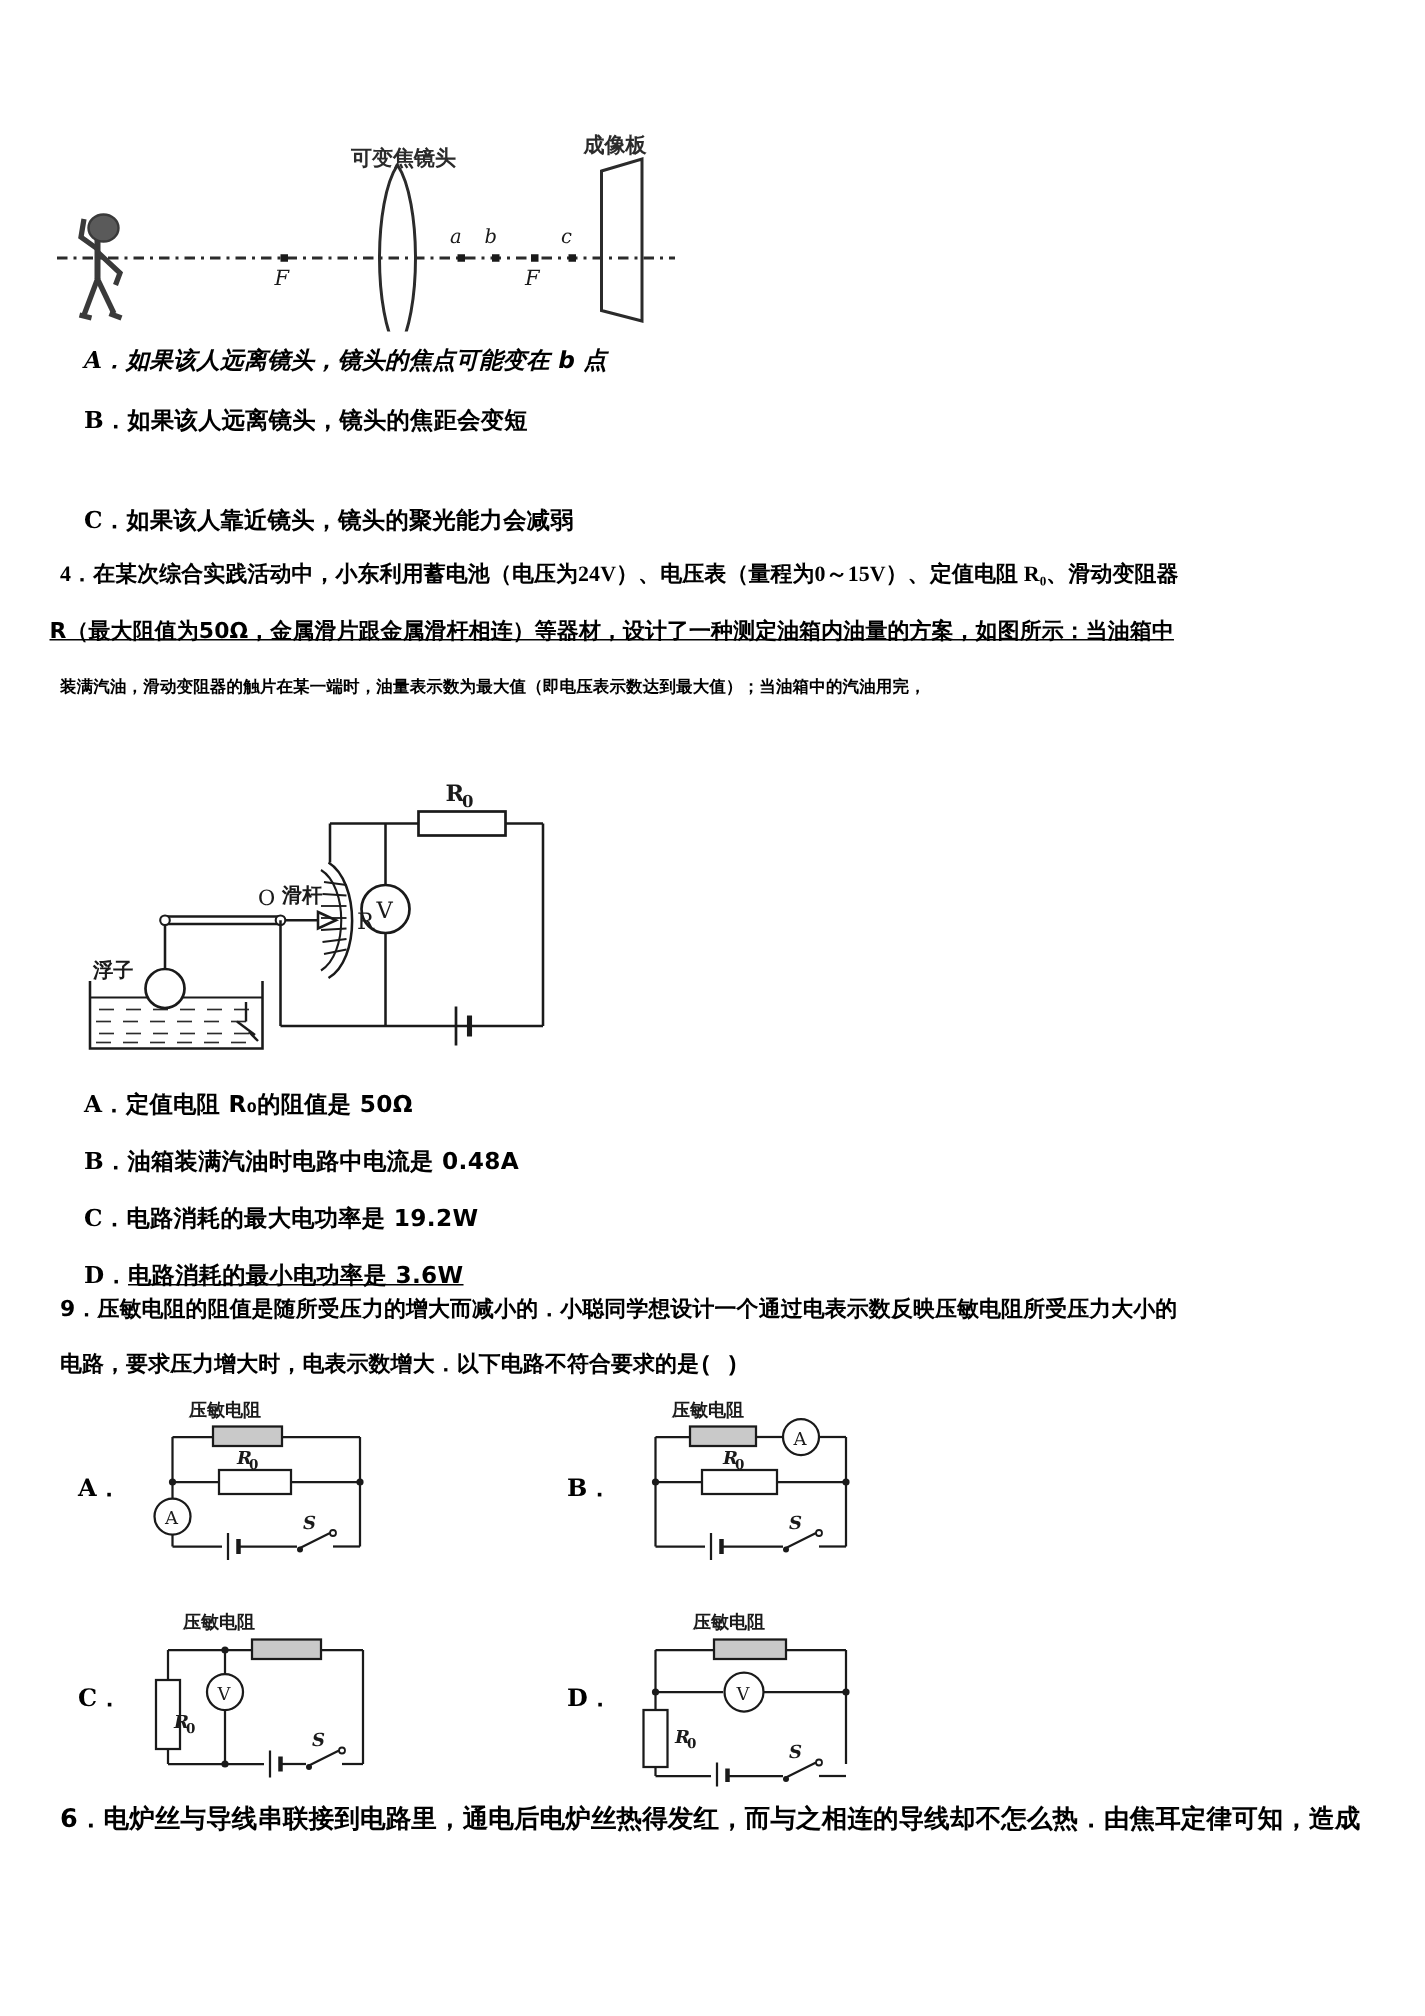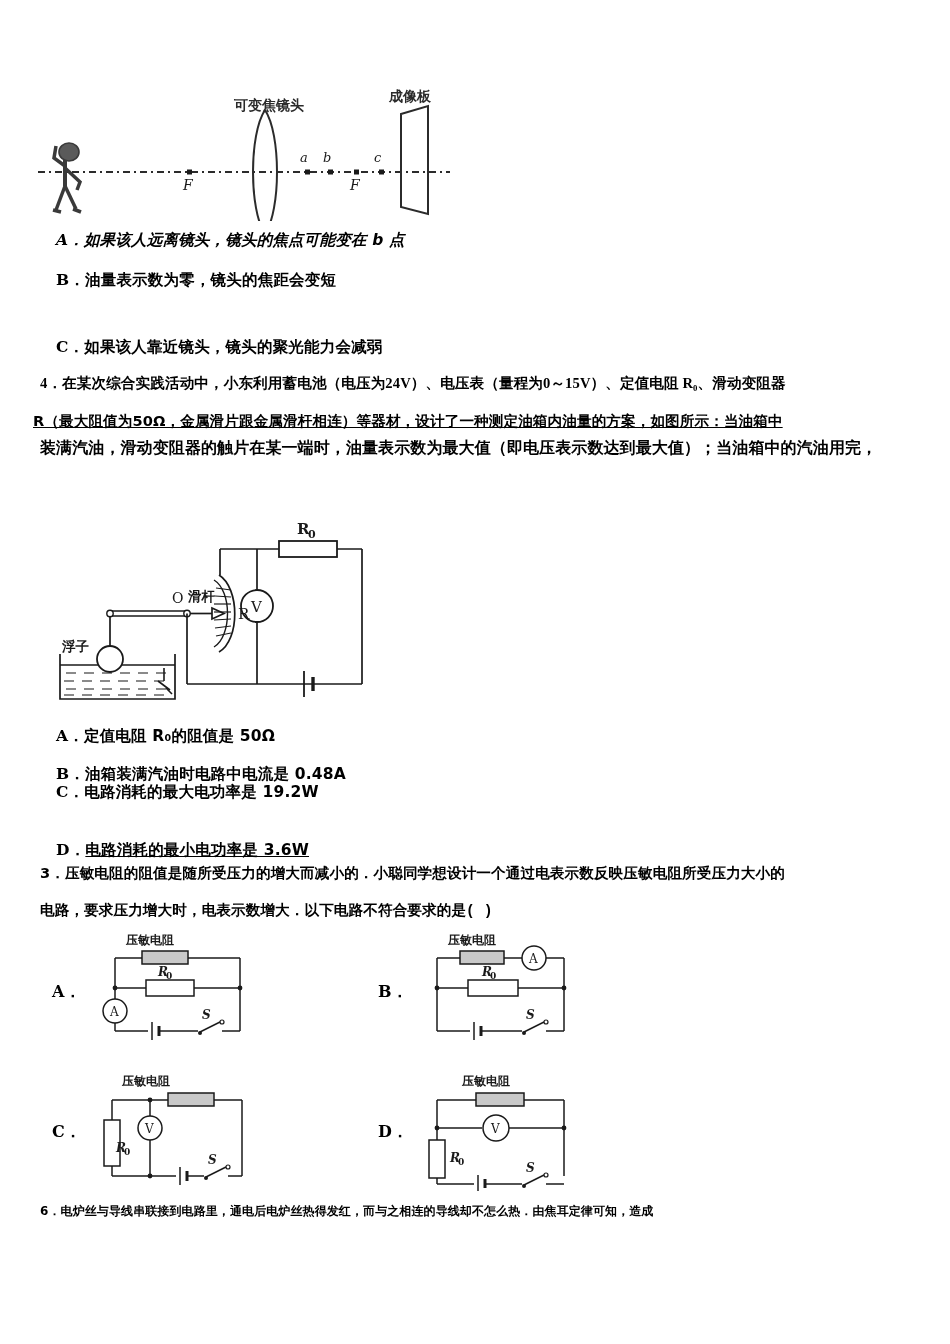--- a/index.html
+++ b/index.html
@@ -97,29 +97,29 @@
 
       <path d="M367,28 L394,20 L394,128 L367,121 Z" fill="none" stroke="#2b2b2b" stroke-width="2"></path>
       <text x="355" y="15" class="cjk-lbl" font-size="14" fill="#2b2b2b">成像板</text>
     </svg>
   </div>
 
   <div class="abs opt-line" style="left:56px; top:232px;font-style:italic;">
     <span class="opt-letter">A</span><span class="opt-letter">．</span><span>如果该人远离镜头，镜头的焦点可能变在 b 点</span>
   </div>
   <div class="abs opt-line" style="left:56px; top:272px;">
-    <span class="opt-letter">B</span><span class="opt-letter">．</span><span>油量表示数为零，镜头的焦距会变短</span>
+    <span class="opt-letter">B</span><span class="opt-letter">．</span><span>如果该人远离镜头，镜头的焦距会变短</span>
   </div>
   <div class="abs opt-line" style="left:56px; top:311px;margin-top:28px;">
     <span class="opt-letter">C</span><span class="opt-letter">．</span><span>如果该人靠近镜头，镜头的聚光能力会减弱</span>
   </div>
 
   <div class="abs q-para" style="left:40px; top:376px; font-size:14.6px;font-family:Liberation Serif, serif;">4．在某次综合实践活动中，小东利用蓄电池（电压为24V）、电压表（量程为0～15V）、定值电阻 R₀、滑动变阻器</div>
   <div class="abs q-para" style="left:33px; top:414px; font-size:14.6px;text-decoration:underline;">R（最大阻值为50Ω，金属滑片跟金属滑杆相连）等器材，设计了一种测定油箱内油量的方案，如图所示：当油箱中</div>
-  <div class="abs q-para" style="left:40px; top:440px; font-size:16px;">装满汽油，滑动变阻器的触片在某一端时，油量表示数为最大值（即电压表示数达到最大值）；当油箱中的汽油用完，</div>
+  <div class="abs q-para" style="left:40px; top:452px; font-size:11px;">装满汽油，滑动变阻器的触片在某一端时，油量表示数为最大值（即电压表示数达到最大值）；当油箱中的汽油用完，</div>
 
   <div class="fig" style="left:42px; top:518px;">
     <svg width="370" height="200" viewBox="0 0 370 200">
       <g stroke="#1a1a1a" stroke-width="1.7" fill="none">
 
         <path d="M18,136 L18,181 L133,181 L133,136"></path>
 
         <line x1="18" y1="147" x2="133" y2="147" stroke-width="1.4"></line>
 
         <g stroke="#2b2b2b" stroke-width="1.1">
@@ -208,28 +208,28 @@
       <text x="209" y="94" font-family="DejaVu Serif, Liberation Serif, serif" font-size="15" fill="#1a1a1a">V</text>
     </svg>
   </div>
 
   <div class="abs opt-line" style="left:56px; top:728px;">
     <span class="opt-letter">A</span><span class="opt-letter">．</span><span>定值电阻 R₀的阻值是 50Ω</span>
   </div>
   <div class="abs opt-line" style="left:56px; top:766px;">
     <span class="opt-letter">B</span><span class="opt-letter">．</span><span>油箱装满汽油时电路中电流是 0.48A</span>
   </div>
-  <div class="abs opt-line" style="left:56px; top:784px;">
+  <div class="abs opt-line" style="left:56px; top:804px;">
     <span class="opt-letter">C</span><span class="opt-letter">．</span><span>电路消耗的最大电功率是 19.2W</span>
   </div>
   <div class="abs opt-line" style="left:56px; top:842px;text-decoration:underline;">
     <span class="opt-letter">D</span><span class="opt-letter">．</span><span>电路消耗的最小电功率是 3.6W</span>
   </div>
 
-  <div class="abs q-para" style="left:40px; top:866px; font-size:14.6px;">3．压敏电阻的阻值是随所受压力的增大而减小的．小聪同学想设计一个通过电表示数反映压敏电阻所受压力大小的</div>
+  <div class="abs q-para" style="left:40px; top:866px; font-size:14.6px;">9．压敏电阻的阻值是随所受压力的增大而减小的．小聪同学想设计一个通过电表示数反映压敏电阻所受压力大小的</div>
   <div class="abs q-para" style="left:40px; top:904px; font-size:14.6px;font-family:Liberation Mono, monospace;">电路，要求压力增大时，电表示数增大．以下电路不符合要求的是(      )</div>
 
   <div class="abs opt-line" style="left:52px; top:984px; font-size:16px;">
     <span class="opt-letter">A</span><span class="opt-letter">．</span>
   </div>
   <div class="fig" style="left:90px; top:930px;">
     <svg width="200" height="120" viewBox="0 0 200 120">
       <text x="36" y="14" class="cjk-lbl" font-size="12" fill="#1a1a1a">压敏电阻</text>
       <g stroke="#1a1a1a" stroke-width="1.5" fill="none">
 
@@ -395,15 +395,15 @@
         <circle cx="25" cy="56" r="2.4" fill="#1a1a1a" stroke="none"></circle>
         <circle cx="152" cy="56" r="2.4" fill="#1a1a1a" stroke="none"></circle>
       </g>
       <text x="38" y="90" font-family="DejaVu Serif, Liberation Serif, serif" font-size="12" font-weight="bold" font-style="italic" fill="#1a1a1a">R</text>
       <text x="46" y="93" font-family="DejaVu Serif, Liberation Serif, serif" font-size="9" font-weight="bold" fill="#1a1a1a">0</text>
       <text x="79" y="61" font-family="DejaVu Serif, Liberation Serif, serif" font-size="12" fill="#1a1a1a">V</text>
       <text x="114" y="100" font-family="DejaVu Serif, Liberation Serif, serif" font-size="12" font-weight="bold" font-style="italic" fill="#1a1a1a">S</text>
     </svg>
   </div>
 
-  <div class="abs q-para" style="left:40px; top:1205px; font-size:12px;text-align:center;">6．电炉丝与导线串联接到电路里，通电后电炉丝热得发红，而与之相连的导线却不怎么热．由焦耳定律可知，造成</div>
+  <div class="abs q-para" style="left:40px; top:1205px; font-size:17px;text-align:center;">6．电炉丝与导线串联接到电路里，通电后电炉丝热得发红，而与之相连的导线却不怎么热．由焦耳定律可知，造成</div>
 
 </div>
 
 </body></html>

